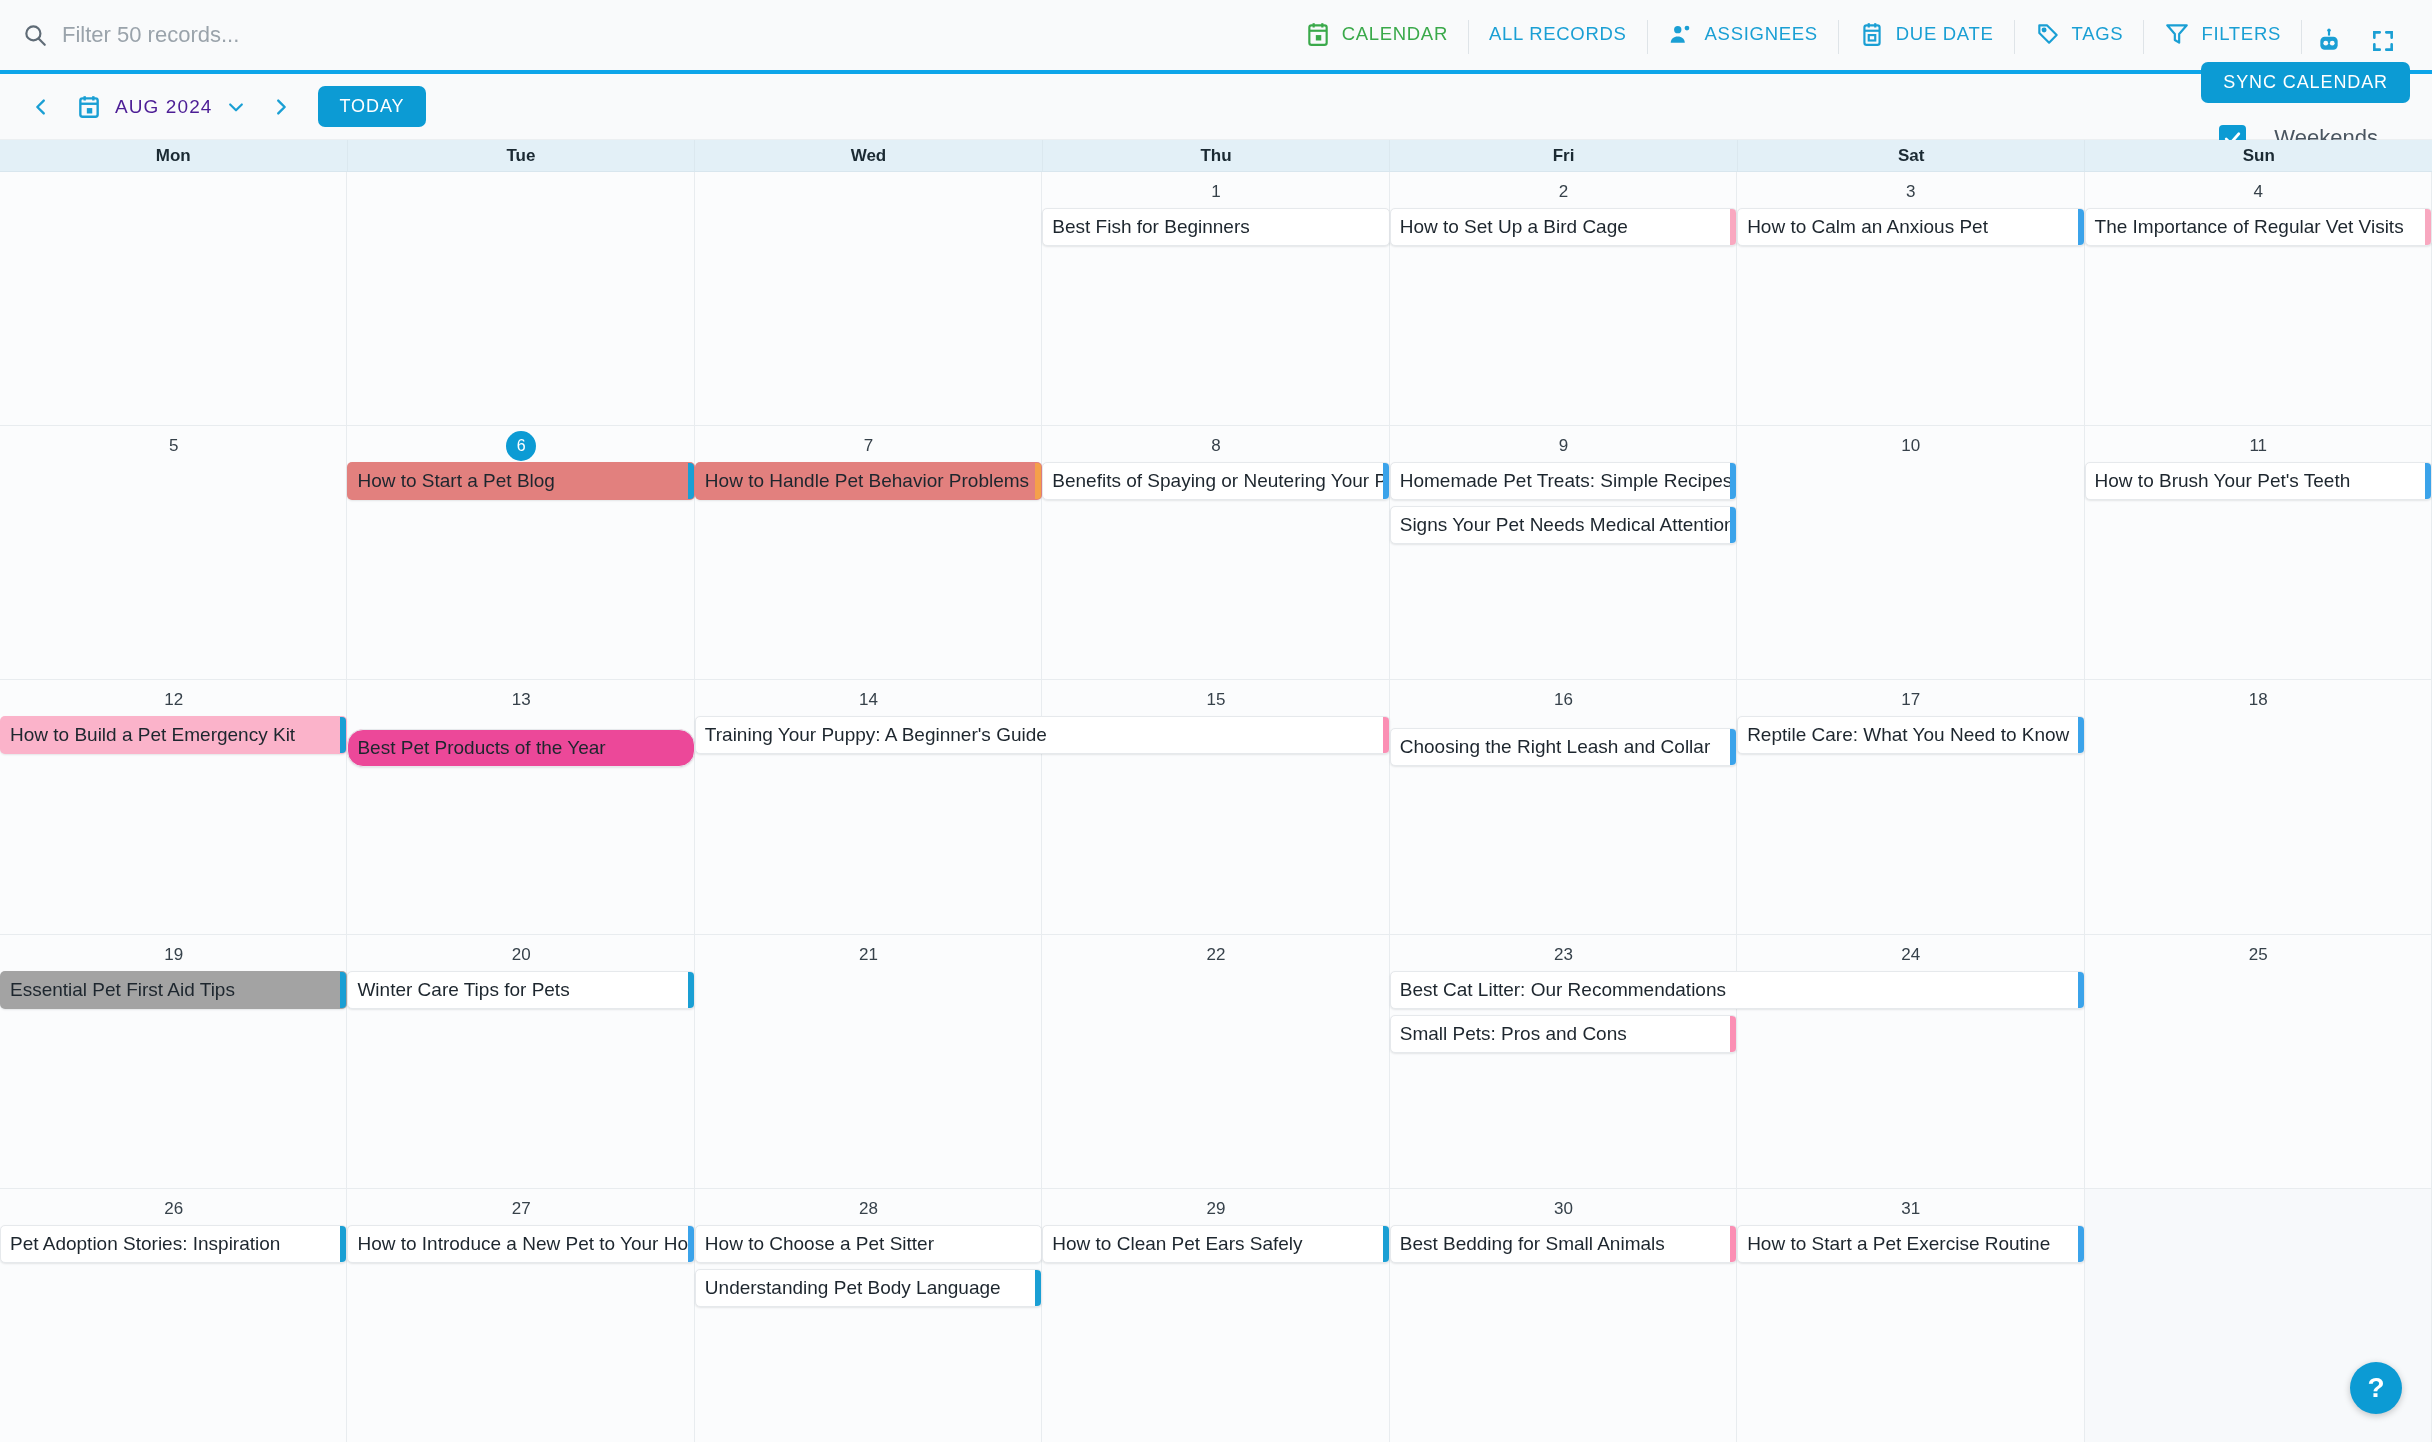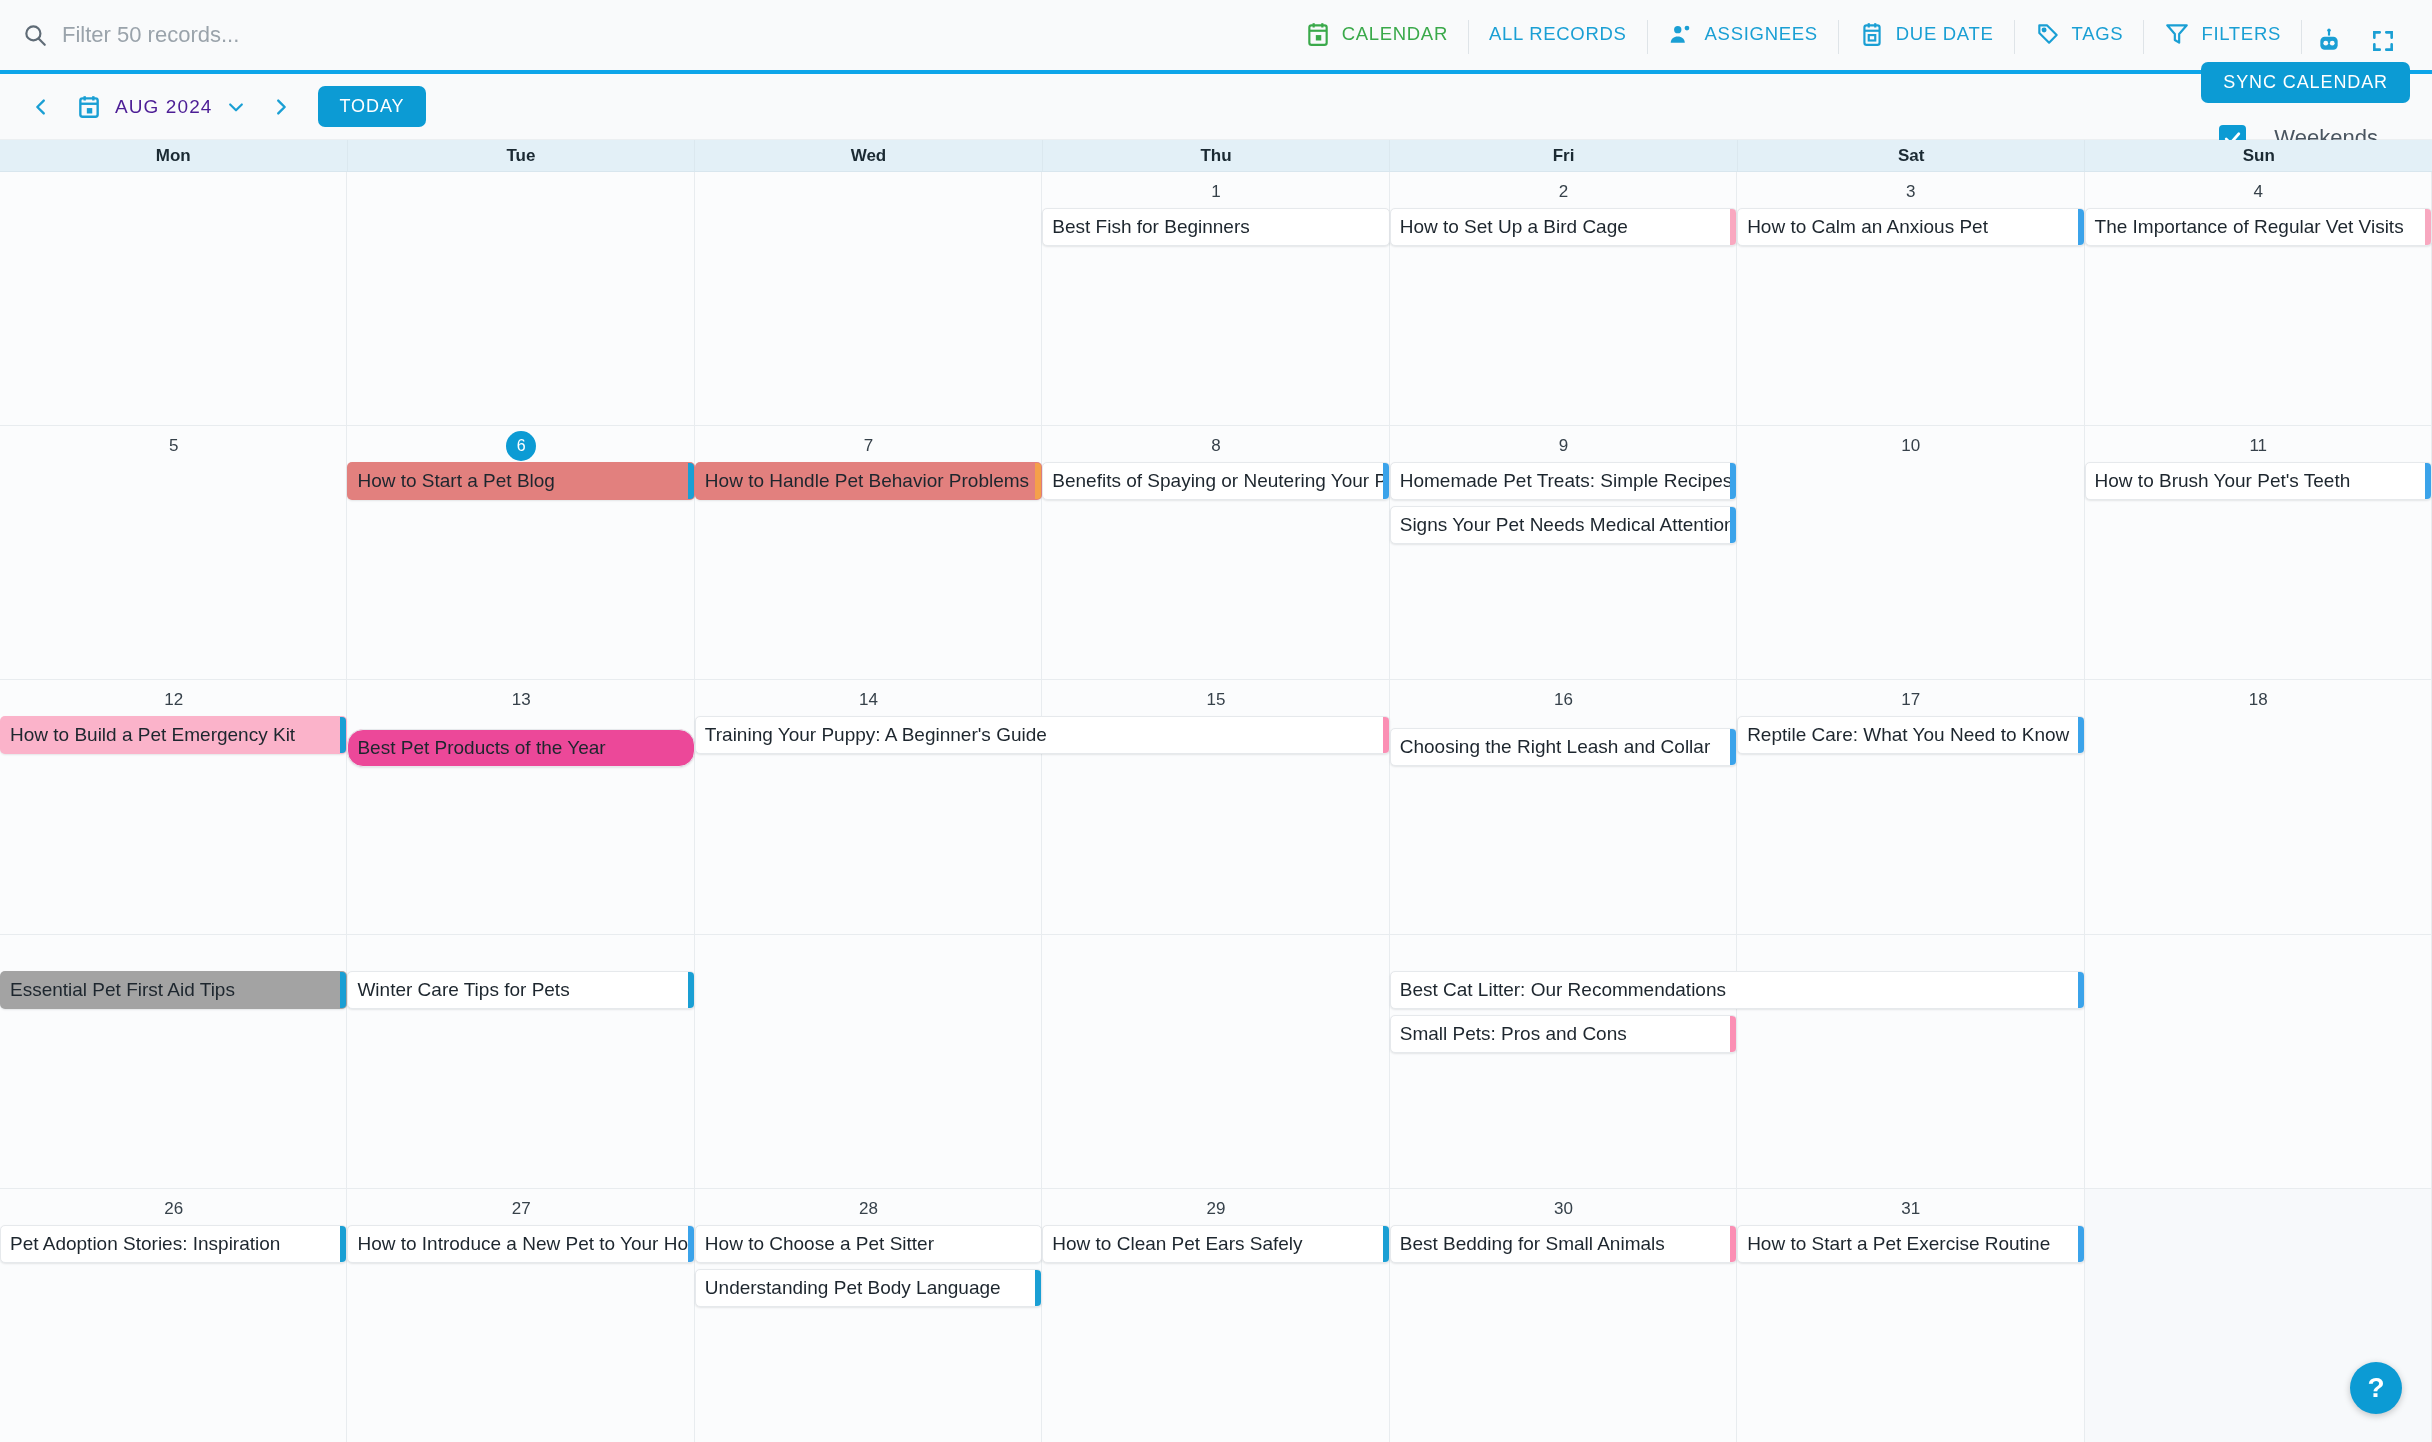--- a/index.html
+++ b/index.html
@@ -483,20 +483,43 @@
         </div>
       </div>
       <div class="week">
         <div class="daycell"></div>
         <div class="daycell"></div>
         <div class="daycell"></div>
         <div class="daycell"></div>
         <div class="daycell"></div>
         <div class="daycell"></div>
         <div class="daycell"></div>
+        <div class="daynums">
+          <div class="daynum">
+            <span>19</span>
+          </div>
+          <div class="daynum">
+            <span>20</span>
+          </div>
+          <div class="daynum">
+            <span>21</span>
+          </div>
+          <div class="daynum">
+            <span>22</span>
+          </div>
+          <div class="daynum">
+            <span>23</span>
+          </div>
+          <div class="daynum">
+            <span>24</span>
+          </div>
+          <div class="daynum">
+            <span>25</span>
+          </div>
+        </div>
         <div class="evlayer">
           <div class="ev filled" style="left: 0%; width: 14.2857%; top: 2px; background: #a3a3a3;">
             <div class="ev-title">Essential Pet First Aid Tips</div>
             <div class="ev-stripe" style="background: rgb(26, 159, 212);"></div>
           </div>
           <div class="ev" style="left: 14.2857%; width: 14.2857%; top: 2px; background: rgb(255, 255, 255);">
             <div class="ev-title">Winter Care Tips for Pets</div>
             <div class="ev-stripe" style="background: rgb(26, 159, 212);"></div>
           </div>
           <div class="ev" style="left: 57.1429%; width: 28.5714%; top: 2px; background: rgb(255, 255, 255);">

